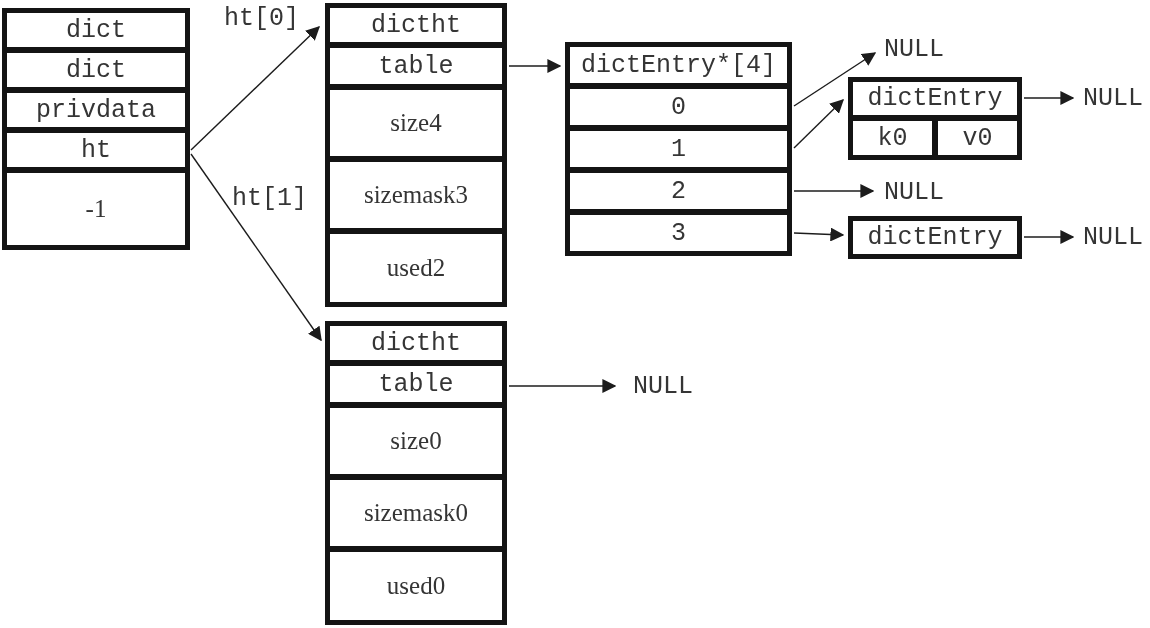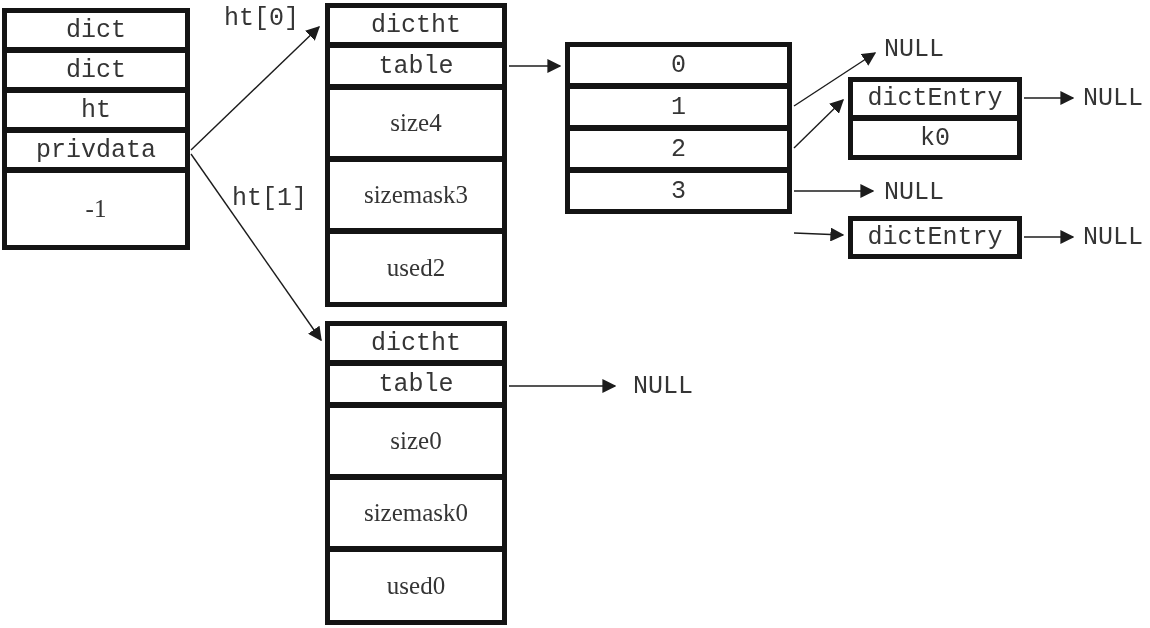--- a/index.html
+++ b/index.html
@@ -45,22 +45,22 @@
   svg.arrows line { stroke: #1c1c1c; stroke-width: 1.4; }
 </style>
 </head>
 <body>
 
 <div class="stage">
 
   <div class="box" style="left:2px; top:8px; width:188px;">
     <div class="cell" style="height:40px">dict</div>
     <div class="cell" style="height:40px">dict</div>
+    <div class="cell" style="height:40px">privdata</div>
     <div class="cell" style="height:40px">ht</div>
-    <div class="cell" style="height:40px">privdata</div>
     <div class="cell twoline" style="height:78px">
       <span>-1</span>
     </div>
   </div>
 
   <div class="lbl" style="left:224px; top:4px;">ht[0]</div>
   <div class="lbl" style="left:232px; top:184px;">ht[1]</div>
 
   <div class="box" style="left:325px; top:3px; width:182px;">
     <div class="cell" style="height:40px">dictht</div>
@@ -73,30 +73,32 @@
       <span>sizemask</span>
       <span>3</span>
     </div>
     <div class="cell twoline" style="height:74px">
       <span>used</span>
       <span>2</span>
     </div>
   </div>
 
   <div class="box" style="left:565px; top:42px; width:227px;">
+    <div class="cell" style="height:42px">dictEntry*[4]</div>
     <div class="cell" style="height:42px">0</div>
     <div class="cell" style="height:42px">1</div>
     <div class="cell" style="height:42px">2</div>
     <div class="cell" style="height:42px">3</div>
   </div>
 
   <div class="box" style="left:848px; top:77px; width:174px;">
     <div class="cell" style="height:39px">dictEntry</div>
     <div class="hcells">
       <div class="cell" style="height:40px">k0</div>
+      <div class="cell" style="height:40px">v0</div>
     </div>
   </div>
 
   <div class="box" style="left:848px; top:216px; width:174px;">
     <div class="cell" style="height:39px">dictEntry</div>
   </div>
 
   <div class="box" style="left:325px; top:321px; width:182px;">
     <div class="cell" style="height:40px">dictht</div>
     <div class="cell" style="height:42px">table</div>

